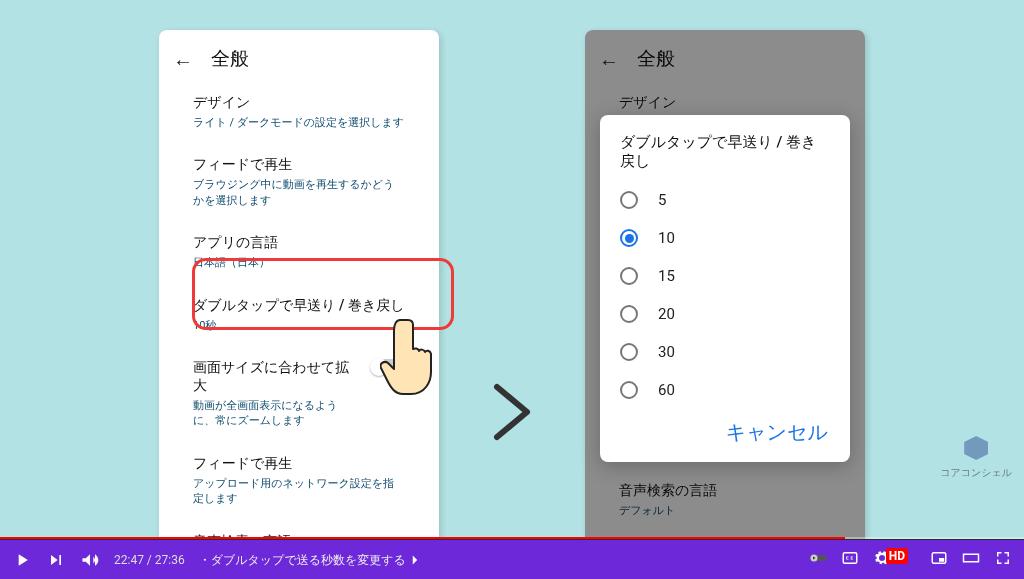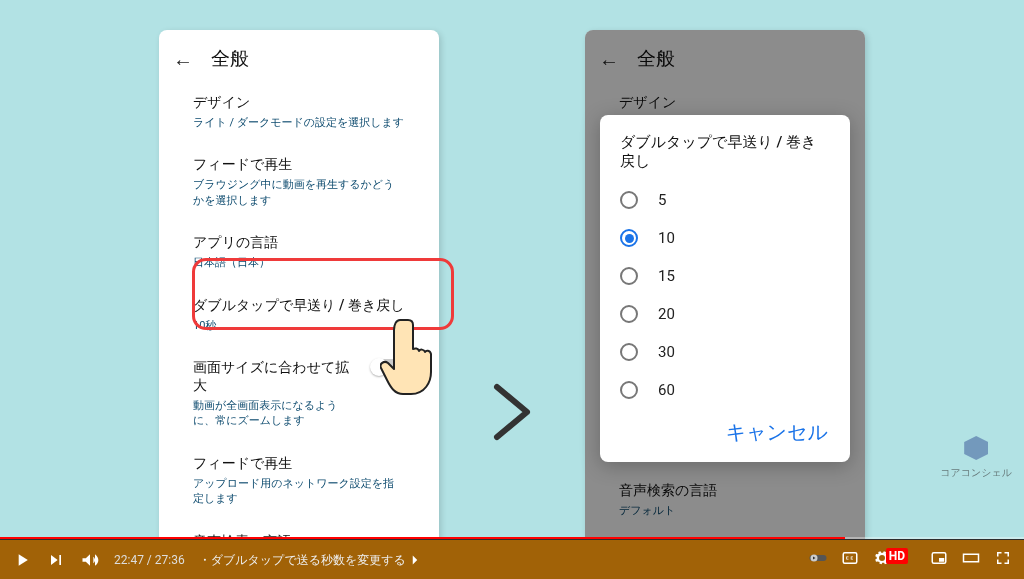--- a/index.html
+++ b/index.html
@@ -180,21 +180,21 @@
     }
     .progress-fill {
       height: 100%;
       width: 82.5%;
       background: #ff0000;
     }
     .player-chrome {
       position: absolute;
       left: 0; right: 0; bottom: 0;
       height: 40px;
-      background: #a16207;
+      background: #6d28d9;
       border-top: 1px solid #2d2d2d;
       display: flex;
       align-items: center;
       color: #fff;
       font-size: 12px;
       padding: 0 12px;
       gap: 14px;
     }
     .pc-left, .pc-right { display:flex; align-items:center; gap:14px; }
     .pc-spacer { flex:1; }

